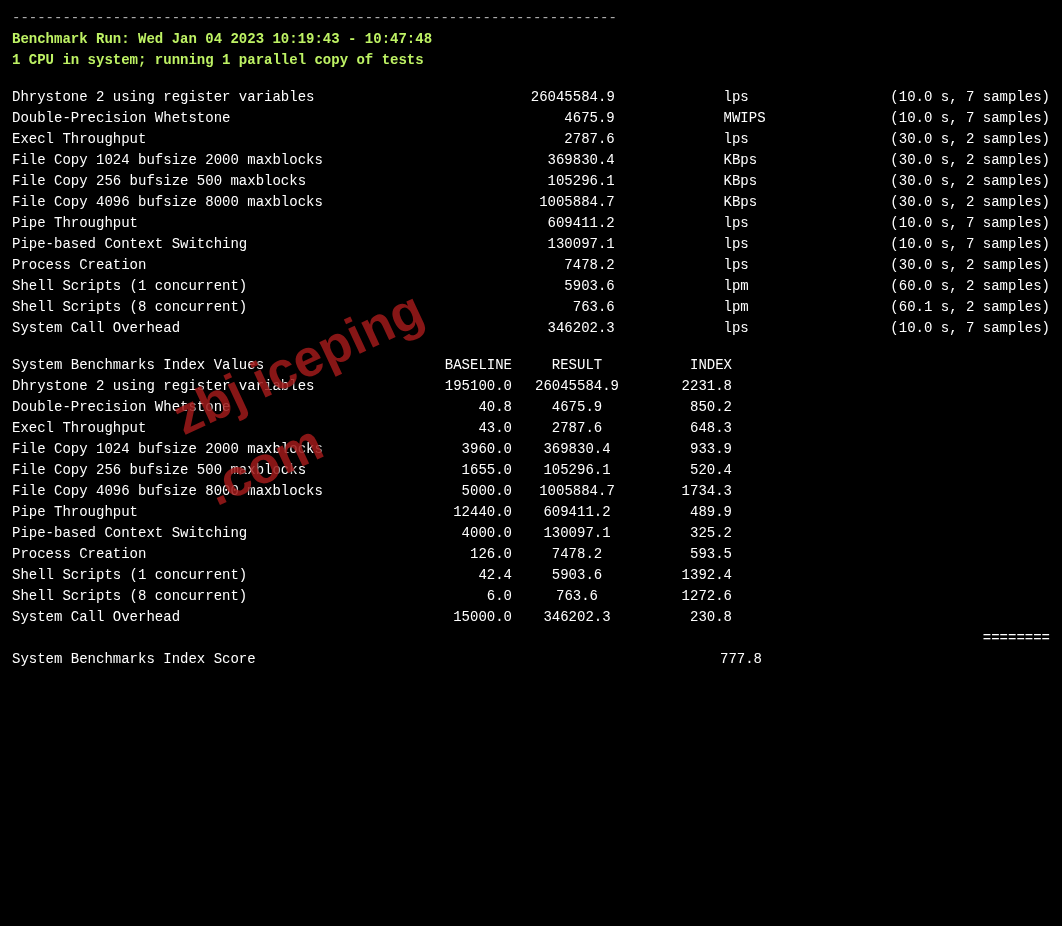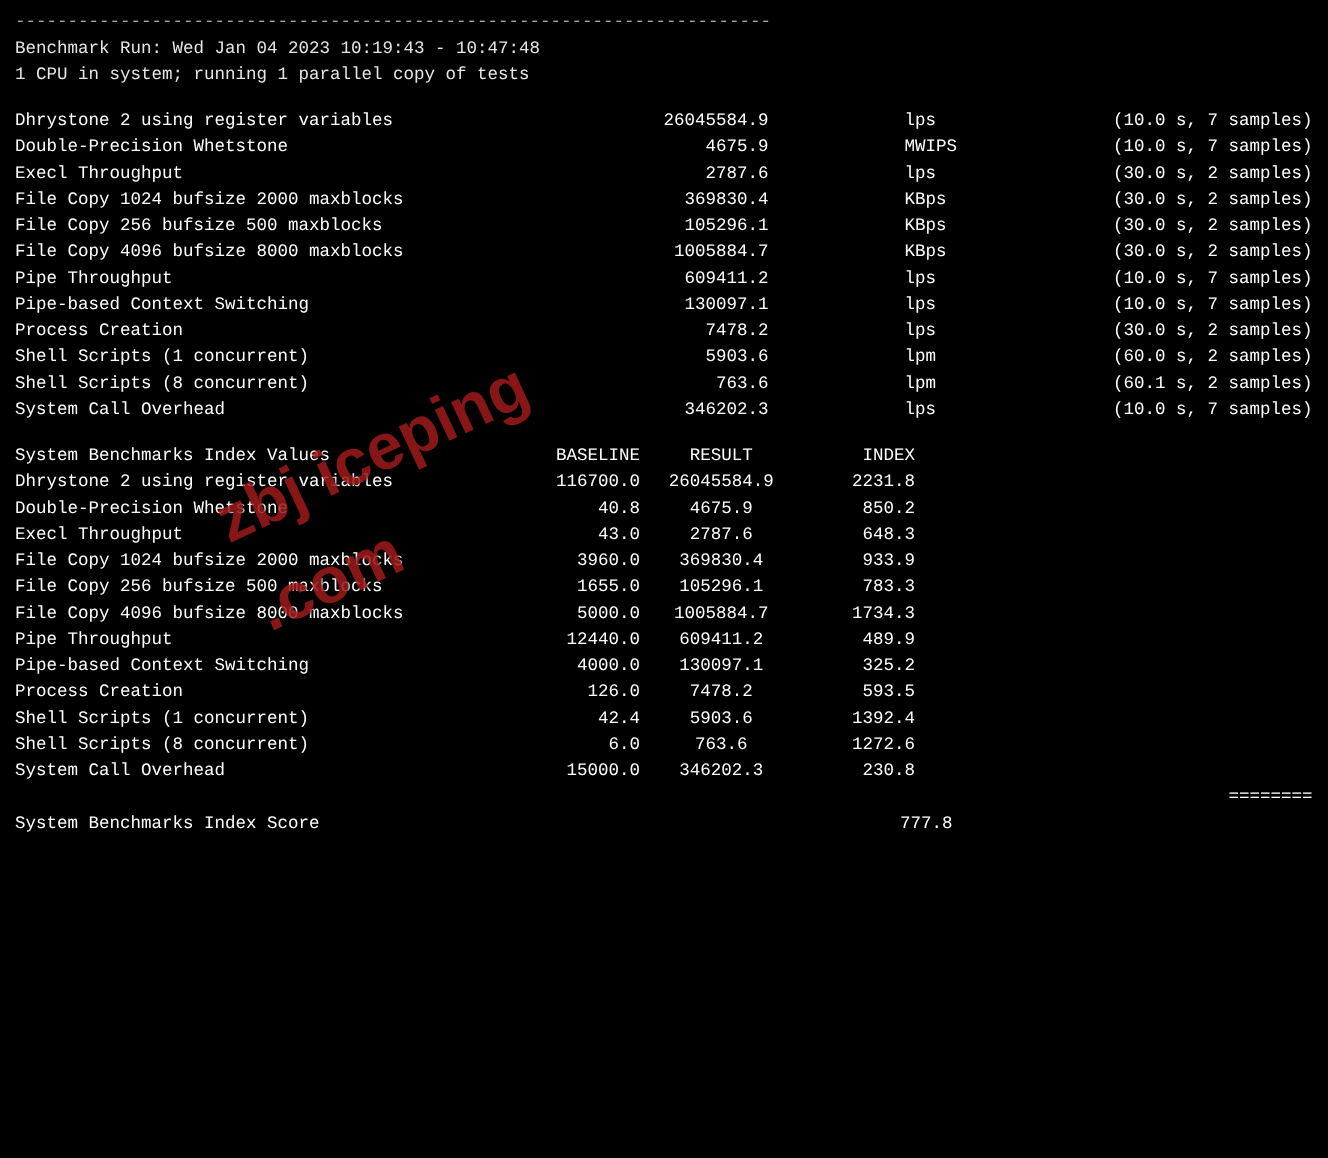--- a/index.html
+++ b/index.html
@@ -21,21 +21,22 @@
     .dashed-line {
       color: #aaaaaa;
       letter-spacing: 0;
       white-space: nowrap;
       overflow: hidden;
     }
     .header-section {
       margin-bottom: 16px;
     }
     .benchmark-title {
-      color: #e5e5e5;
+      color: #bef264;
+      font-weight: bold;
     }
     .results-section {
       margin-bottom: 16px;
     }
     .result-row {
       display: flex;
       justify-content: space-between;
       white-space: nowrap;
     }
     .result-name {
@@ -203,21 +204,21 @@
   <div class="index-section">
     <div class="index-header-row" id="index-header">
         <span class="col-name">System Benchmarks Index Values</span>
         <span class="col-baseline">BASELINE</span>
         <span class="col-result">RESULT</span>
         <span class="col-index">INDEX</span>
       </div>
     <div id="index-rows">
         <div class="index-row">
           <span class="col-name">Dhrystone 2 using register variables</span>
-          <span class="col-baseline">116700.0</span>
+          <span class="col-baseline">195100.0</span>
           <span class="col-result">26045584.9</span>
           <span class="col-index">2231.8</span>
         </div>
         <div class="index-row">
           <span class="col-name">Double-Precision Whetstone</span>
           <span class="col-baseline">40.8</span>
           <span class="col-result">4675.9</span>
           <span class="col-index">850.2</span>
         </div>
         <div class="index-row">
@@ -229,21 +230,21 @@
         <div class="index-row">
           <span class="col-name">File Copy 1024 bufsize 2000 maxblocks</span>
           <span class="col-baseline">3960.0</span>
           <span class="col-result">369830.4</span>
           <span class="col-index">933.9</span>
         </div>
         <div class="index-row">
           <span class="col-name">File Copy 256 bufsize 500 maxblocks</span>
           <span class="col-baseline">1655.0</span>
           <span class="col-result">105296.1</span>
-          <span class="col-index">783.3</span>
+          <span class="col-index">520.4</span>
         </div>
         <div class="index-row">
           <span class="col-name">File Copy 4096 bufsize 8000 maxblocks</span>
           <span class="col-baseline">5000.0</span>
           <span class="col-result">1005884.7</span>
           <span class="col-index">1734.3</span>
         </div>
         <div class="index-row">
           <span class="col-name">Pipe Throughput</span>
           <span class="col-baseline">12440.0</span>

